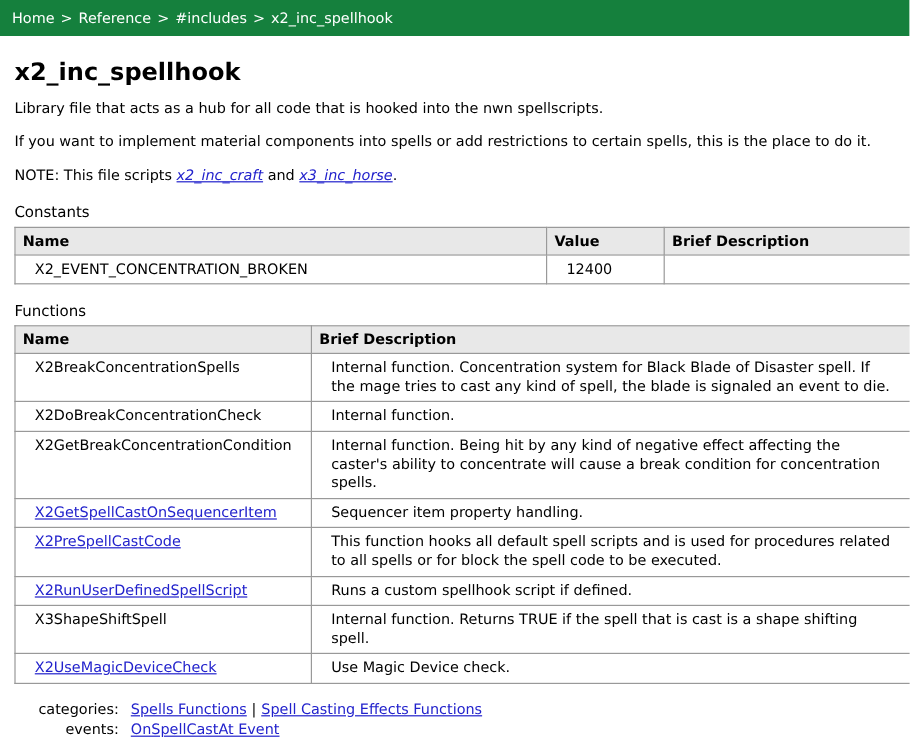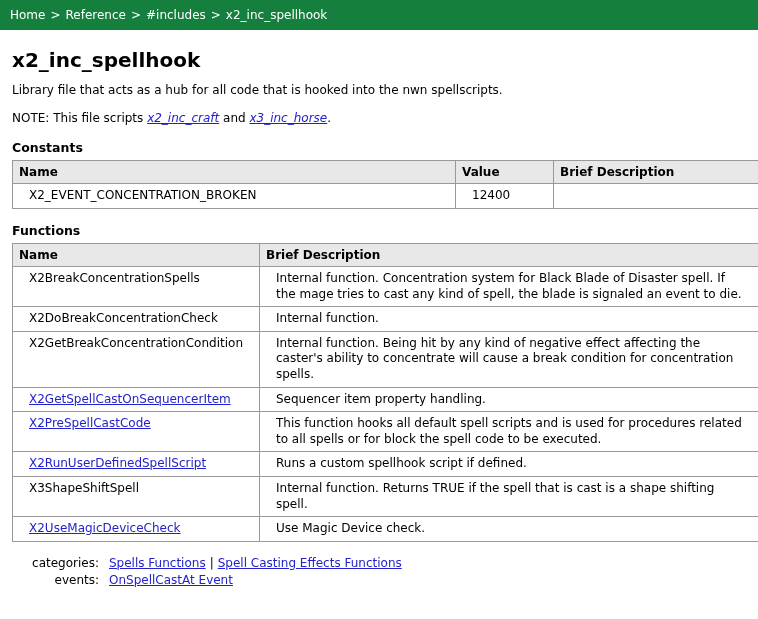--- a/index.html
+++ b/index.html
@@ -46,21 +46,21 @@
     font-size: 12px;
     line-height: 1.35;
   }
   p.desc a {
     color: #2222cc;
     text-decoration: underline;
     font-style: italic;
   }
   h2.section-title {
     font-size: 12.5px;
-    font-weight: bold;
+    font-weight: normal;
     margin: 14px 0 5px 0;
   }
   table.doc-table {
     border-collapse: collapse;
     width: 750px;
     border: 1px solid #999999;
     background: #ffffff;
     font-size: 12px;
   }
   table.doc-table th {
@@ -124,20 +124,21 @@
   <a href="#">#includes</a>
   <span class="breadcrumb-sep">&gt;</span>
   <span>x2_inc_spellhook</span>
 </div>
 
 <div class="content">
 
   <h1 class="page-title">x2_inc_spellhook</h1>
 
   <p class="desc">Library file that acts as a hub for all code that is hooked into the nwn spellscripts.</p>
+  <p class="desc">If you want to implement material components into spells or add restrictions to certain spells, this is the place to do it.</p>
   <p class="desc"><span>NOTE: This file scripts </span><a href="#">x2_inc_craft</a><span> and </span><a href="#">x3_inc_horse</a><span>.</span></p>
 
   <h2 class="section-title">Constants</h2>
   <table class="doc-table">
     <thead>
       <tr>
         <th class="col-const-name">Name</th>
         <th class="col-const-value">Value</th>
         <th>Brief Description</th>
       </tr>

